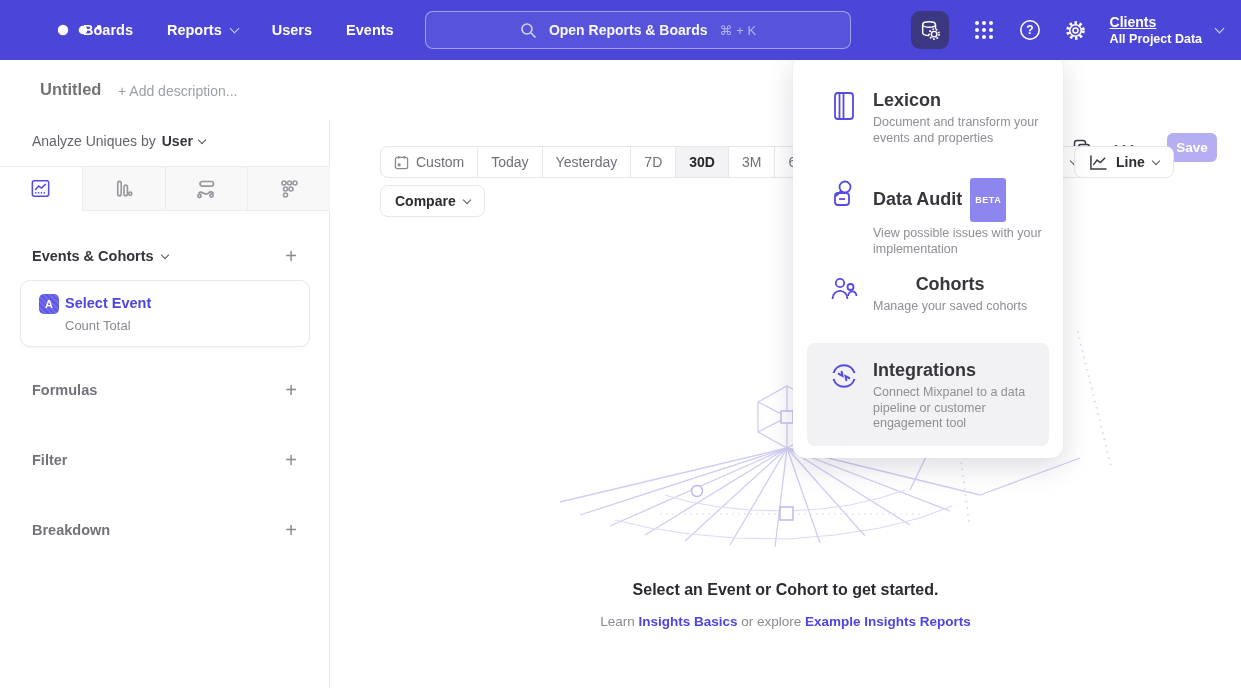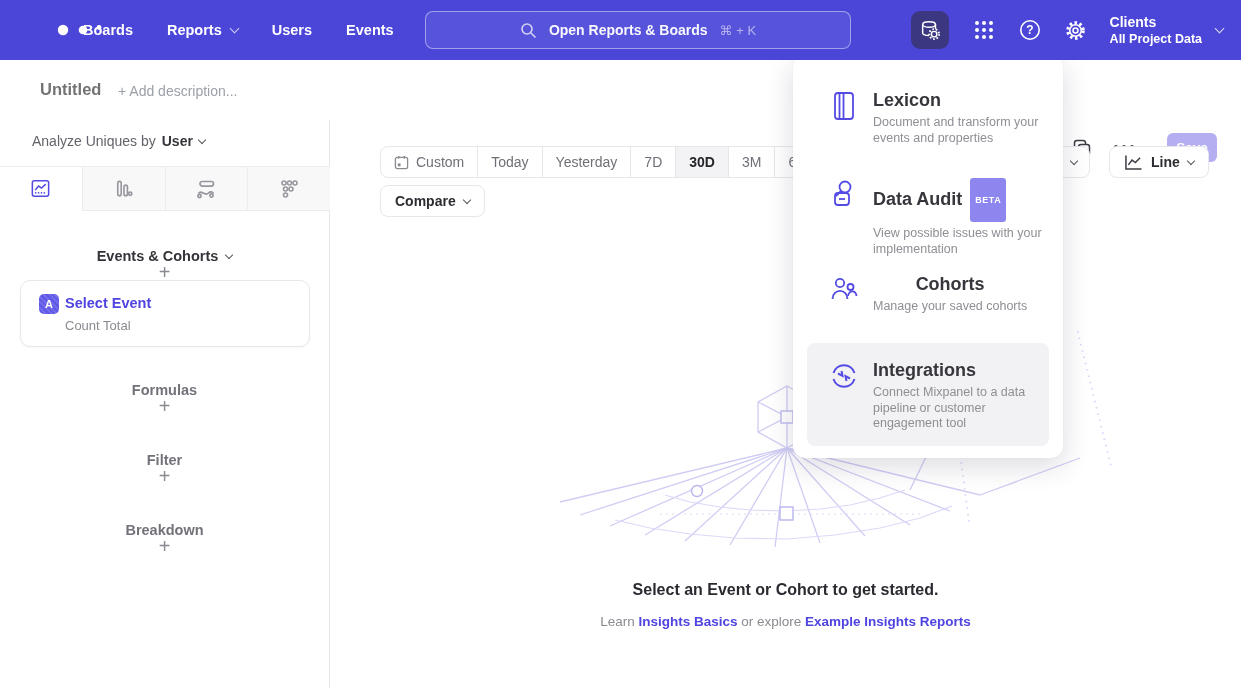--- a/index.html
+++ b/index.html
@@ -27,21 +27,21 @@
     background:rgba(255,255,255,0.07); border:1px solid rgba(255,255,255,0.45);
     border-radius:8px; display:flex; align-items:center; justify-content:center; gap:12px; cursor:text;
   }
   .searchbar .ph { color:rgba(255,255,255,0.96); font-size:14px; font-weight:bold; }
   .searchbar .sc { color:rgba(255,255,255,0.55); font-size:13px; font-weight:normal; }
   .nav-right { position:absolute; right:18px; top:0; height:60px; display:flex; align-items:center; gap:23px; }
   .nav-iconbtn { width:38px; height:38px; border-radius:9px; display:flex; align-items:center; justify-content:center; color:#ffffff; cursor:pointer; }
   .nav-iconbtn.active { background:#3B3781; }
   .nav-icon { color:#ffffff; cursor:pointer; display:flex; align-items:center; justify-content:center; }
   .project { color:#ffffff; text-align:left; cursor:pointer; display:flex; align-items:center; gap:14px; }
-  .project .org { font-size:14px; font-weight:bold; }
+  .project .org { font-size:14px; font-weight:bold;text-decoration:underline; }
   .project .pname { font-size:12.5px; font-weight:bold; margin-top:2px; }
   .project .chev { border-color:#dcdaf8; }
 
   
   .titlebar { position:absolute; left:0; top:60px; width:1241px; height:60px; background:#fff; }
   .doc-title { position:absolute; left:40px; top:20px; font-size:16.5px; font-weight:bold; color:#737373; cursor:text; }
   .doc-desc { position:absolute; left:118px; top:23px; font-size:14px; color:#9BA0A8; cursor:text; }
   .tb-icon { position:absolute; color:#3c3c43; cursor:pointer; }
   .save-btn {
     position:absolute; left:1167px; top:73px; width:50px; height:29px;
@@ -51,21 +51,21 @@
 
   
   .sidebar { position:absolute; left:0; top:120px; width:330px; height:568px; background:#fff; border-right:1px solid #E7E7EA; z-index:3; }
   .analyze { position:absolute; left:32px; top:13px; font-size:14px; color:#63636B; display:flex; align-items:center; gap:6px; }
   .analyze b { color:#34343A; cursor:pointer; }
   .analyze .chev { width:6px; height:6px; border-color:#55555c; cursor:pointer; }
   .charttabs { position:absolute; left:0; top:46px; width:330px; height:45px; display:flex; border-top:1px solid #ECECEF; border-bottom:1px solid #ECECEF; }
   .charttab { flex:1; display:flex; align-items:center; justify-content:center; background:#F8F8F9; border-left:1px solid #ECECEF; color:#97979E; cursor:pointer; }
   .charttab:first-child { border-left:none; }
   .charttab.active { background:#ffffff; color:#554BE4; border-bottom:1px solid #ffffff; margin-bottom:-1px; }
-  .section-head { position:absolute; left:32px; right:32px; display:flex; align-items:center; justify-content:space-between;flex-direction:column; }
+  .section-head { position:absolute; left:32px; right:32px; display:flex; align-items:center; justify-content:space-between; }
   .section-head .ttl { font-size:14.5px; font-weight:bold; color:#34343A; display:flex; align-items:center; gap:8px; cursor:pointer; }
   .section-head .ttl .chev { width:6px; height:6px; border-color:#55555c; }
   .section-head .ttl.muted { color:#72727A; cursor:default; }
   .plus { font-size:20px; font-weight:normal; color:#8A8A91; line-height:16px; cursor:pointer; }
   .event-card {
     position:absolute; left:20px; top:160px; width:290px; height:67px;
     background:#fff; border:1px solid #E8E8EC; border-radius:10px;
     box-shadow:0 1px 2px rgba(20,20,40,0.04); cursor:pointer;
   }
   .ev-badge {
@@ -87,21 +87,21 @@
   .seg.sel { background:#F3F3F5; color:#26262C; font-weight:bold; }
   .seg .cal { color:#8A8A91; }
   .pillbtn {
     position:absolute; height:32px; background:#fff; border:1px solid #E7E7EA; border-radius:8px;
     display:flex; align-items:center; gap:8px; padding:0 14px; font-size:14px; font-weight:bold;
     color:#2B2B31; cursor:pointer; z-index:2;
   }
   .pillbtn .chev { width:6px; height:6px; border-color:#55555c; }
   .compare-btn { left:380px; top:185px; }
   .granularity-btn { left:1020px; top:146px; width:70px; justify-content:flex-end; padding-right:12px; }
-  .line-btn { left:1109px; top:146px; }
+  .line-btn { left:1074px; top:146px; }
   .line-btn .licon { color:#3c3c43; }
 
   
   .wireframe { position:absolute; left:520px; top:330px; z-index:1; pointer-events:none; }
   .empty { position:absolute; left:330px; width:911px; top:581px; text-align:center; z-index:2; }
   .empty h2 { font-size:16px; font-weight:bold; color:#2A2A30; }
   .empty .sub { margin-top:15px; font-size:13.5px; color:#8A8A91; }
   .empty .sub a { color:#4F44E0; font-weight:bold; text-decoration:none; cursor:pointer; }
 
   

